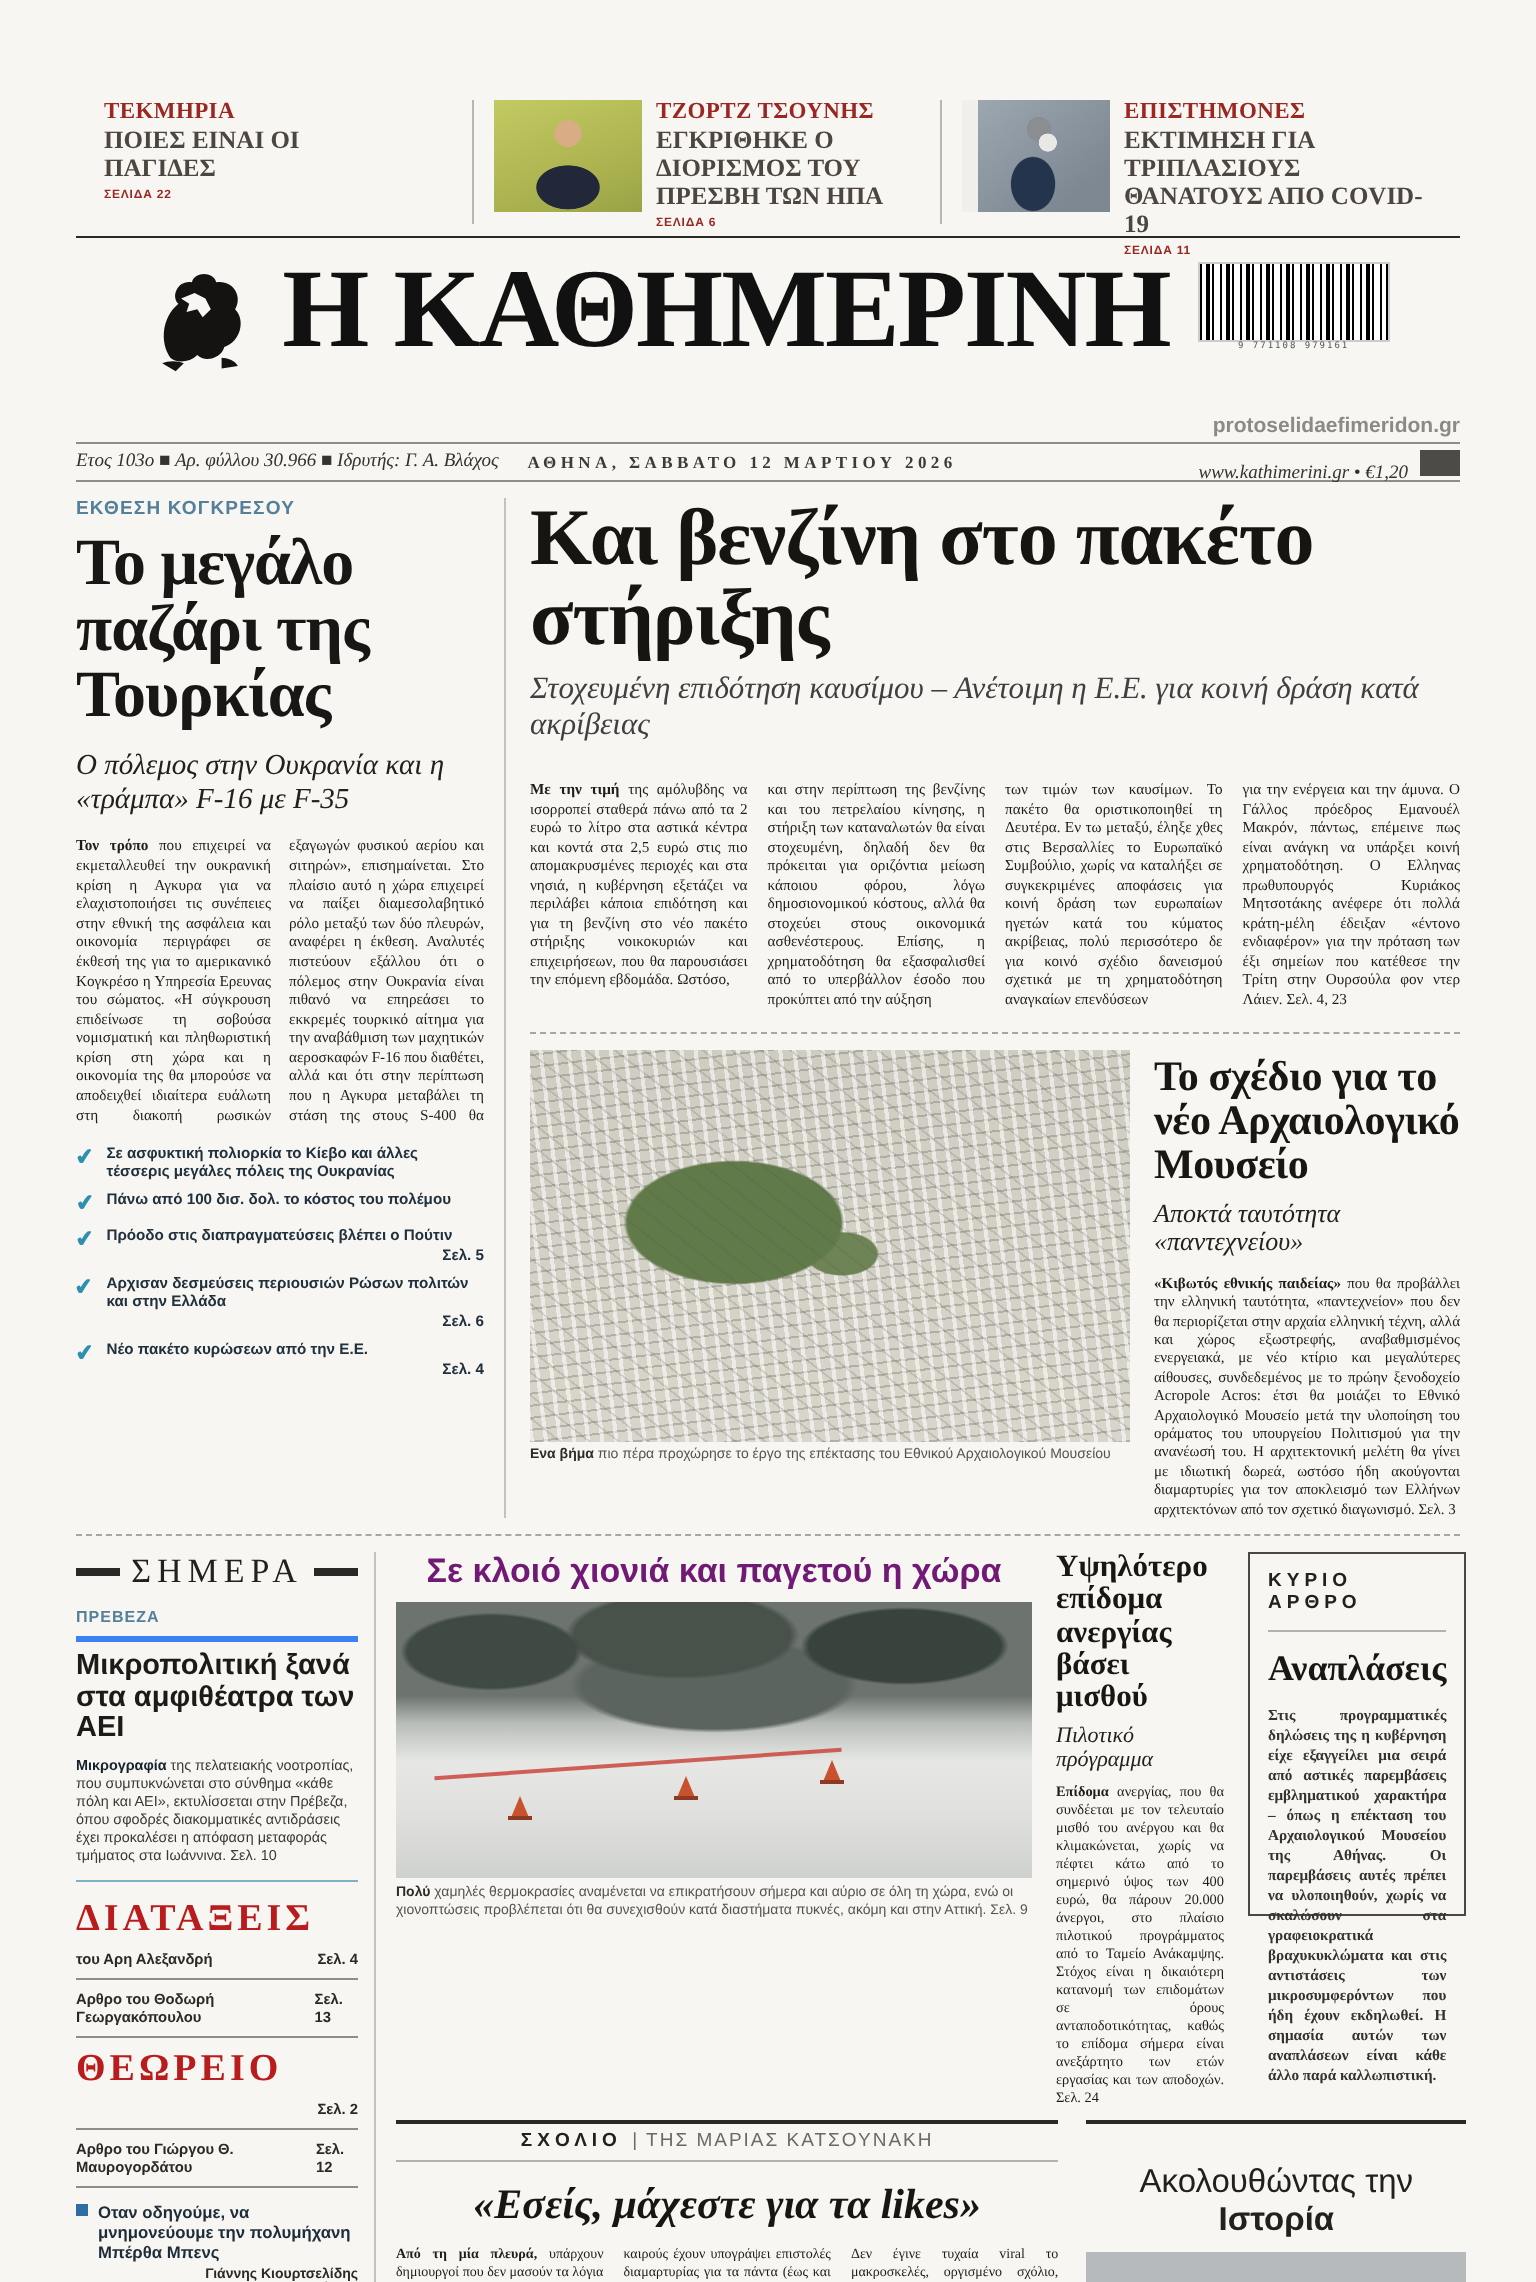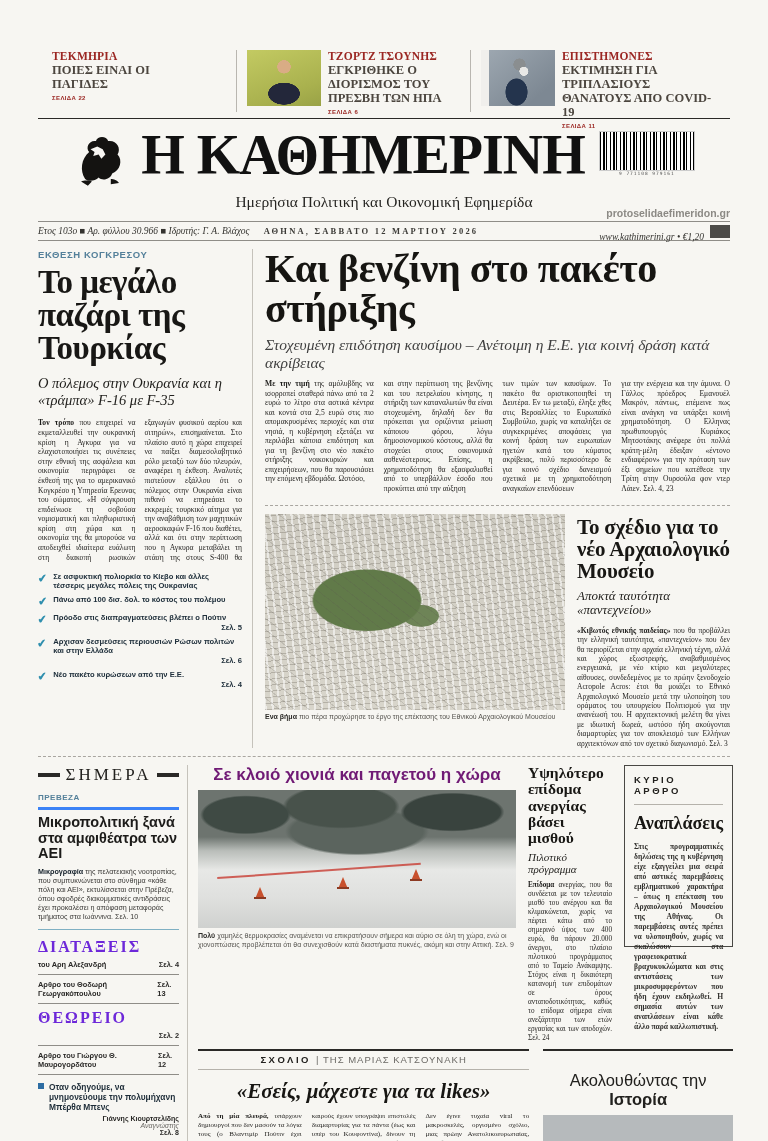--- a/index.html
+++ b/index.html
@@ -68,21 +68,21 @@
   .boldlead { font-weight:bold; }
   .checklist { margin-top:8px; }
   .check-item { display:flex; gap:6px; margin-bottom:5px; }
   .check-mark { color:#2f8fae; font:bold 11px "Liberation Sans", sans-serif; transform:rotate(-6deg); }
   .check-text { font:bold 7.6px "Liberation Sans", sans-serif; color:#20303c; line-height:9px; flex:1; }
   .check-page { display:block; text-align:right; font:bold 7.6px "Liberation Sans", sans-serif; color:#20303c; margin-top:1px;}
 
   
   .main-title { font-size:40px; font-weight:bold; letter-spacing:-.5px; line-height:1; color:#161512; }
   .main-deck { font-size:15.5px; font-style:italic; margin-top:7px; color:#404040; }
-  .main-cols { display:grid; grid-template-columns:repeat(4,1fr); column-gap:10px; margin-top:7px;
+  .main-cols { display:grid; grid-template-columns:repeat(4,1fr); column-gap:10px; margin-top:18px;
       font-size:7.6px; line-height:9.5px; text-align:justify; height:118px; overflow:hidden;}
   .dashed { border-top:1px dashed #a9a6a0; margin:8px 0; }
   .subrow { display:grid; grid-template-columns:300px 1fr; column-gap:12px; }
   .aerial { width:300px; height:196px; position:relative; background:
       radial-gradient(ellipse 92px 52px at 34% 44%, #617a49 0 58%, transparent 60%),
       radial-gradient(ellipse 30px 18px at 52% 52%, #6e8457 0 58%, transparent 62%),
       repeating-linear-gradient(83deg, rgba(255,255,255,.55) 0 2px, transparent 2px 7px),
       repeating-linear-gradient(-7deg, rgba(112,106,96,.35) 0 1px, transparent 1px 6px),
       linear-gradient(#cfccc2,#d8d5cb); }
   .aerial::after { content:""; position:absolute; inset:0;
@@ -99,22 +99,22 @@
   .sidebar { border-right:1px solid #c5c2bb; padding-right:8px; font-family:"Liberation Sans", sans-serif; }
   .simera { display:flex; align-items:center; gap:6px; margin-bottom:8px; }
   .simera-bar { flex:1; height:4px; background:#2a2927; }
   .simera-word { font-family:"Liberation Serif", serif; font-size:17px; letter-spacing:3px; color:#22211e; }
   .sb-kicker { color:#54809a; font:bold 8px "Liberation Sans", sans-serif; letter-spacing:.5px;
       border-bottom:3px solid #3b82f6; padding-bottom:5px; margin-bottom:5px;}
   .sb-title { font:bold 14.5px "Liberation Sans", sans-serif; line-height:1.08; color:#1c1b19; }
   .sb-body { font-size:7.2px; line-height:9px; color:#3a3936; margin-top:5px; }
   .sb-body b { color:#15212b; }
   .sb-sep { border-top:1px solid #7fb0c3; margin:8px 0; }
-  .sb-greenhead { font-family:"Liberation Serif", serif; font-weight:bold; font-size:16px;
-      letter-spacing:2px; color:#6d28d9; }
+  .sb-greenhead { font-family:"Liberation Serif", serif; font-weight:bold; font-size:19px;
+      letter-spacing:2px; color:#b91c1c; }
   .sb-lineitem { display:flex; justify-content:space-between; font:bold 7.4px "Liberation Sans", sans-serif;
       color:#2a2927; margin:4px 0; }
   .sb-lineitem .pg { font-weight:bold; }
   .sb-rule { border-top:1px solid #8f8d88; margin:5px 0; }
   .sb-letter { display:flex; gap:5px; margin-top:7px;}
   .sb-bullet { width:6px; height:6px; background:#2d6da3; margin-top:1px; flex:0 0 6px;}
   .sb-letter-title { font:bold 8.4px "Liberation Sans", sans-serif; color:#1d2c38; line-height:10px;}
   .sb-letter-meta { text-align:right; font:bold 7px "Liberation Sans", sans-serif; color:#2a2927; margin-top:3px;}
   .sb-letter-meta .role { display:block; font-weight:normal; font-style:italic; color:#6b6965; }
 
@@ -201,21 +201,20 @@
       <svg class="griffin" viewBox="0 0 40 42">
         <path fill="#141311" d="M9 35c-4-6-3-15 3-20-3-3 0-9 5-8 1-4 8-4 9 0 6-1 10 5 7 10 4 4 2 12-4 14-1 4-7 6-10 3-3 3-8 3-10 1zm4-22 3 2-1 3 4-1 2 3 3-3-2-4-4-2-5 2z"></path>
         <path fill="#141311" d="M6 37c2-1 6-1 8 0l-3 3-5-3zm22-2c2 0 5 1 6 3l-6 1v-4z"></path>
       </svg>
       <div class="mast-title">Η ΚΑΘΗΜΕΡΙΝΗ</div>
       <div class="barcode-box">
         <div class="barcode"></div>
         <div class="barcode-num">9 771108 979161</div>
       </div>
     </div>
-    <div class="mast-subtitle">Ημερήσια Πολιτική και Οικονομική Εφημερίδα</div>
     <div class="promo-site">protoselidaefimeridon.gr</div>
   </div>
 
   <div class="dateline">
     <div class="dl-left">Ετος 103ο ■ Αρ. φύλλου 30.966 ■ Ιδρυτής: Γ. Α. Βλάχος</div>
     <div class="dl-center">ΑΘΗΝΑ, ΣΑΒΒΑΤΟ 12 ΜΑΡΤΙΟΥ 2026</div>
     <div class="dl-right">www.kathimerini.gr • €1,20</div>
     <div class="dl-endbox"></div>
   </div>
 

